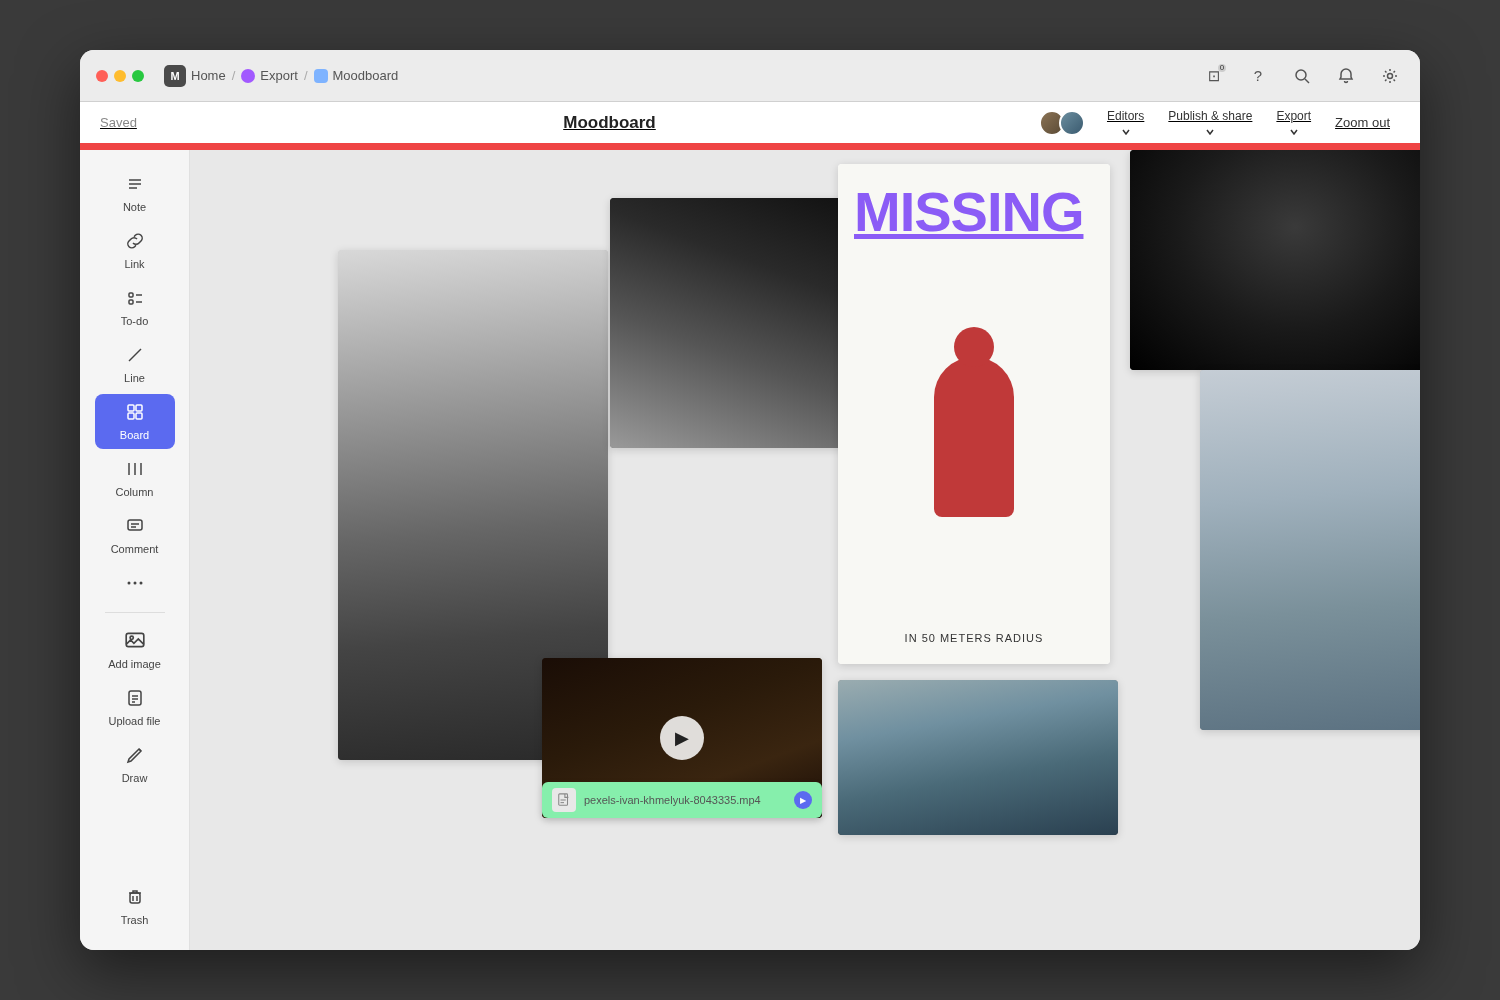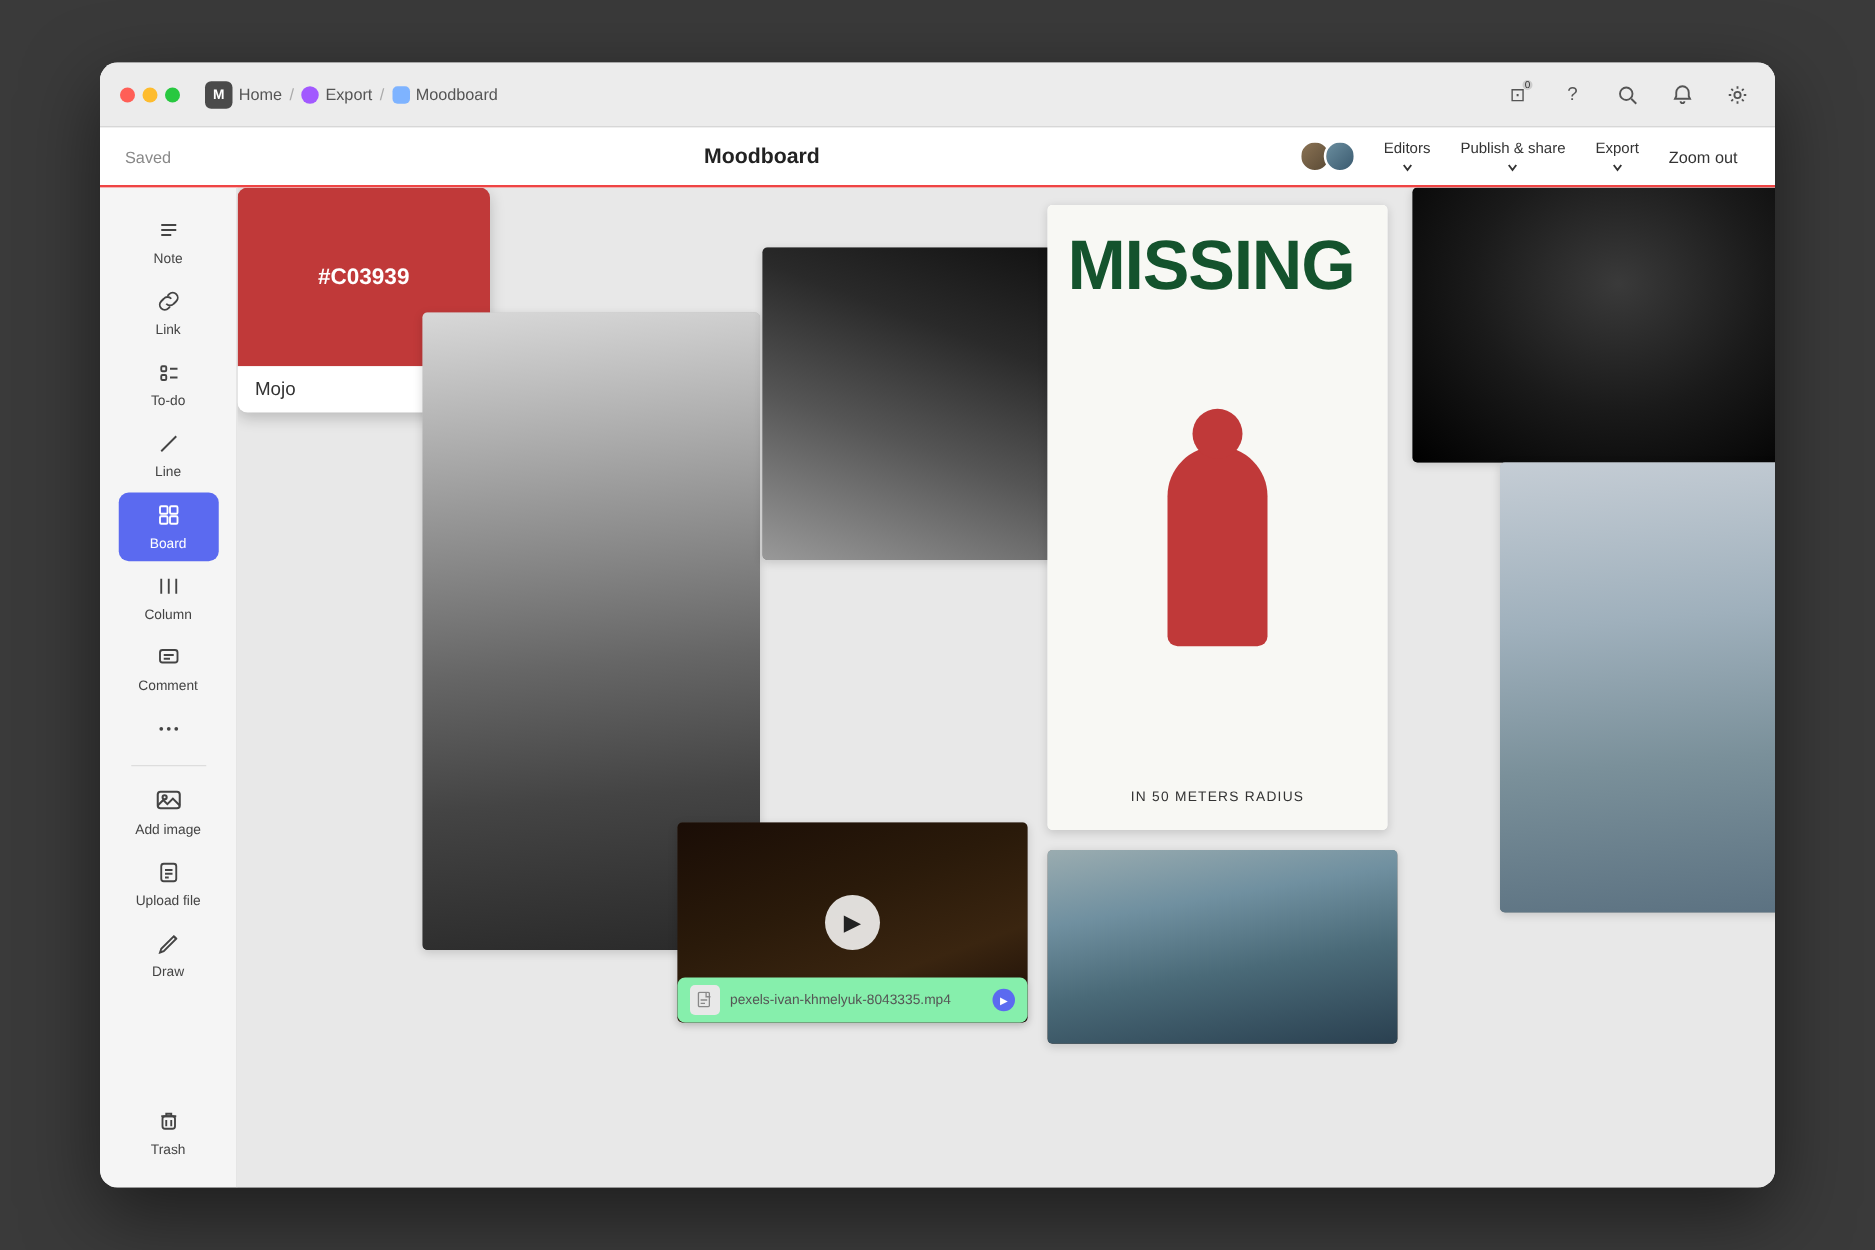--- a/index.html
+++ b/index.html
@@ -93,25 +93,26 @@
       border-radius: 50%;
       font-size: 8px;
       display: flex; align-items: center; justify-content: center;
       color: #333;
     }
 
     
     .toolbar {
       height: 48px;
       background: white;
-      border-bottom: 2px solid #ef4444;
+      border-bottom: 7px solid #ef4444;
       display: flex;
       align-items: center;
       padding: 0 20px;
       flex-shrink: 0;
+      text-decoration: underline;
     }
     .toolbar-saved {
       font-size: 13px;
       color: #888;
       min-width: 80px;
     }
     .toolbar-title {
       flex: 1;
       text-align: center;
       font-size: 17px;
@@ -261,24 +262,25 @@
     }
     .img-missing-inner {
       width: 100%; height: 100%;
       display: flex; flex-direction: column;
       padding: 20px 16px;
       background: #f8f8f4;
     }
     .missing-title {
       font-size: 56px;
       font-weight: 900;
-      color: #14532d;
+      color: #8b5cf6;
       line-height: 1;
       letter-spacing: -1px;
       margin-bottom: 10px;
+      text-decoration: underline;
     }
     .missing-figure {
       flex: 1;
       display: flex;
       align-items: center;
       justify-content: center;
     }
     .red-figure {
       width: 80px; height: 160px;
       background: #c03939;
@@ -656,26 +658,20 @@
         </div>
       </div>
 
       <div class="moodboard-item img-forest-right">
         <div class="img-forest-right-inner" style="background:
             linear-gradient(175deg, #c5cdd5 0%, #9fb0bc 35%, #7a909a 65%, #5a7080 100%);
           ">
         </div>
       </div>
 
-      <div class="color-swatch">
-        <div class="swatch-color">
-          <span>#C03939</span>
-        </div>
-        <div class="swatch-name">Mojo</div>
-      </div>
 
       <div class="moodboard-item img-trees-up">
         <div class="img-trees-up-inner" style="background:
             linear-gradient(170deg, #9aacb0 0%, #7090a0 30%, #4a6a78 60%, #2a4050 100%);
           ">
         </div>
       </div>
 
       <div class="moodboard-item img-video">
         <div class="video-inner">

